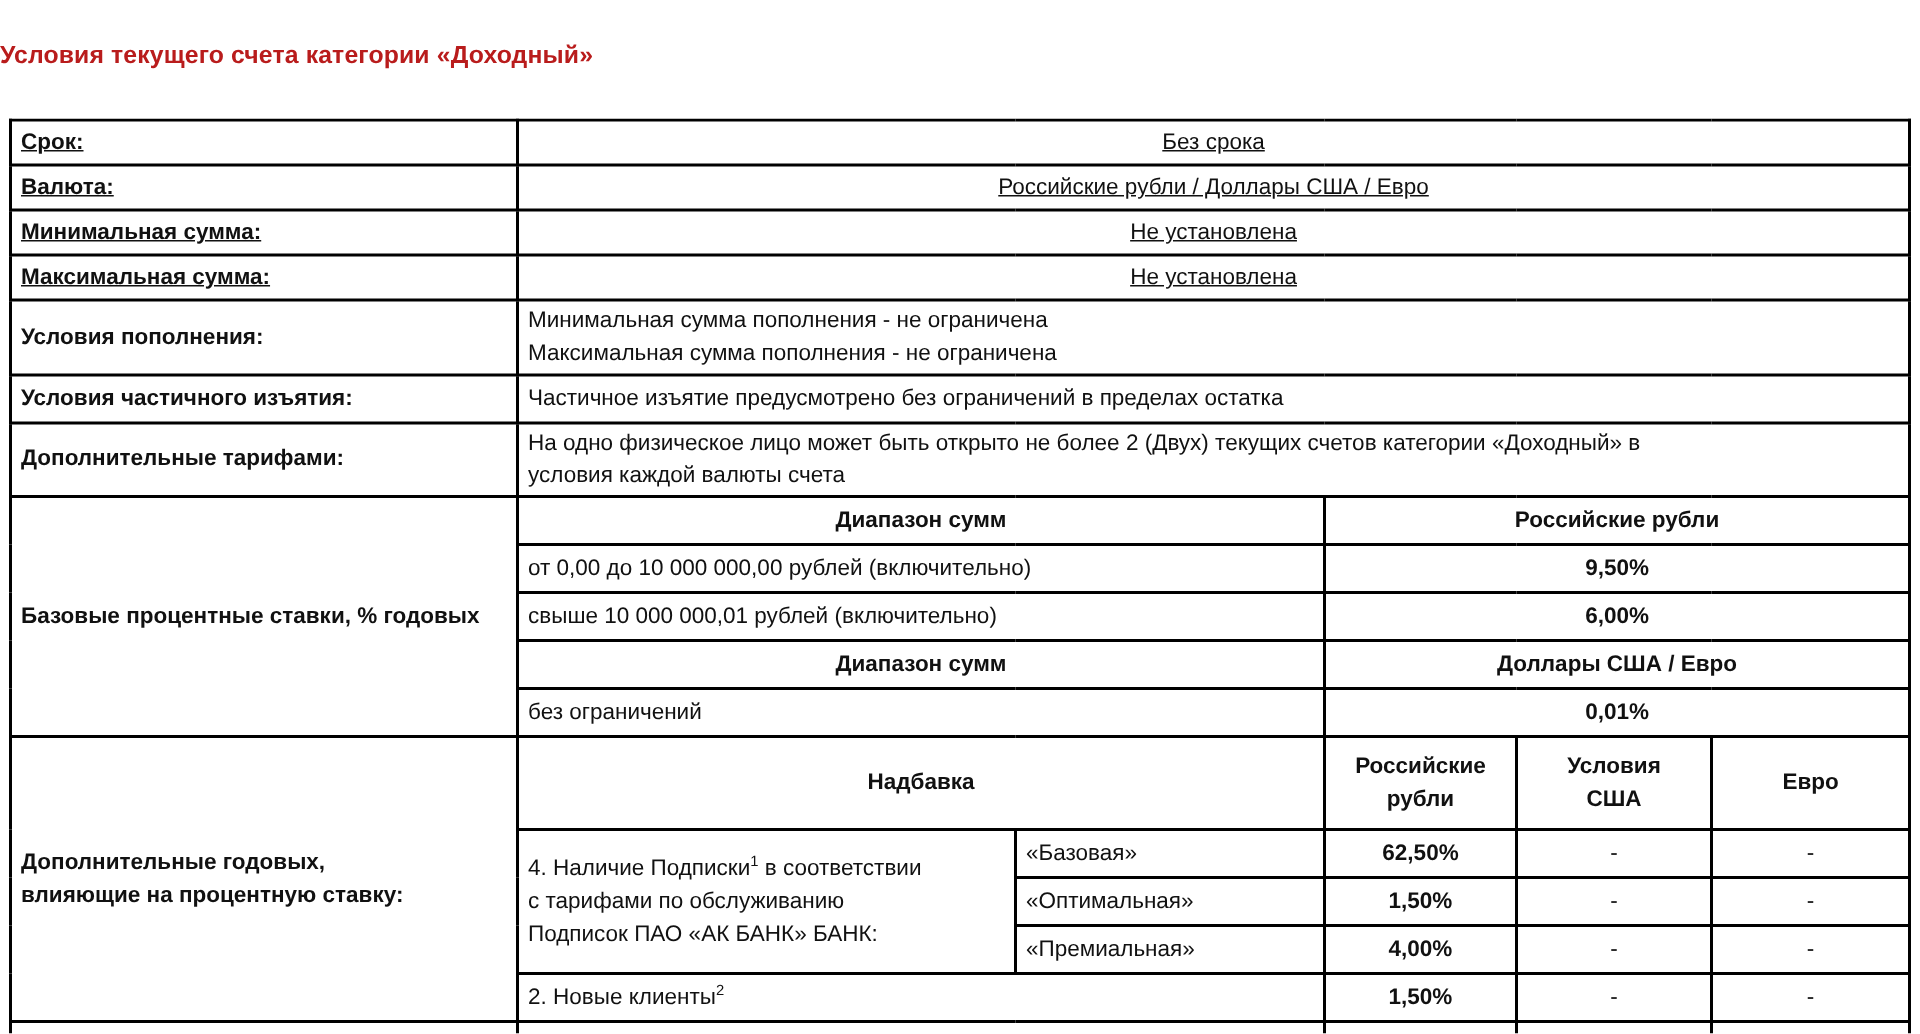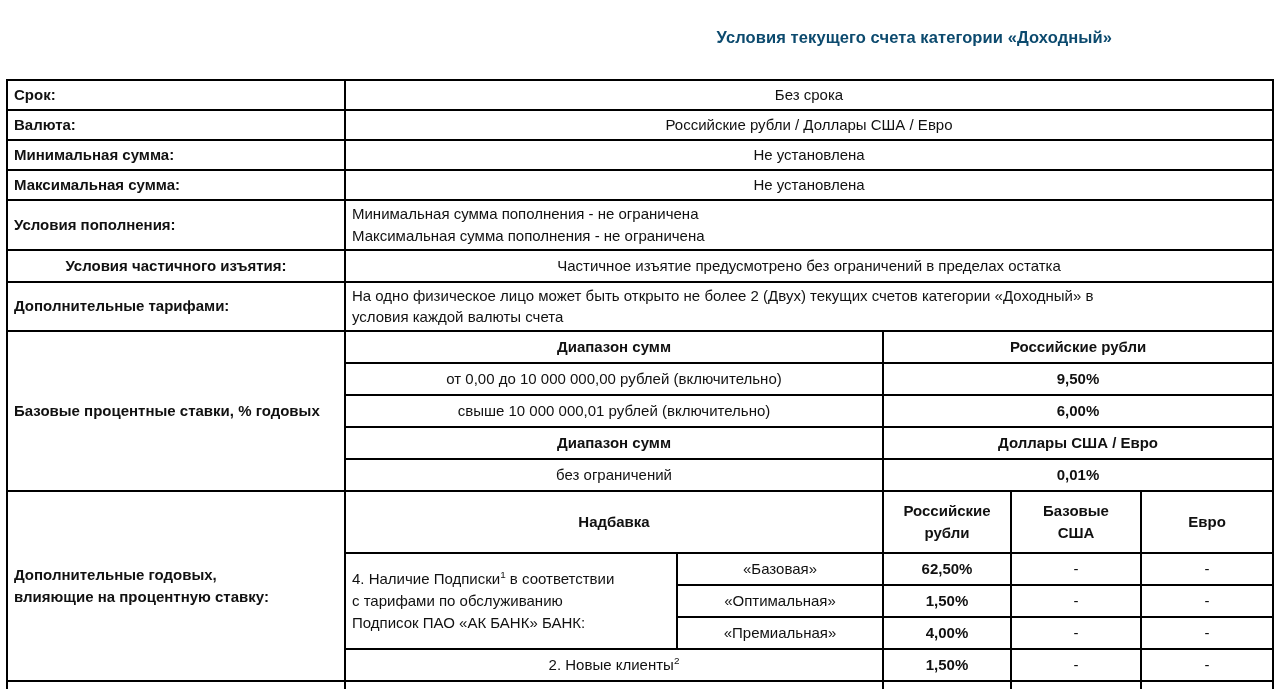--- a/index.html
+++ b/index.html
@@ -23,25 +23,25 @@
     height: 689px;
     overflow: hidden;
   }
 
   
   .doc-title {
     position: absolute;
     left: 0;
     top: 28px;
     width: 1112px;
-    text-align: right;
+    text-align: left;
     font-size: 16.5px;
     font-weight: bold;
     letter-spacing: 0.1px;
-    color: #0c4a6e;
+    color: #b91c1c;
   }
 
   
   .table-wrap {
     position: absolute;
     left: 6px;
     top: 79px;
     width: 1268px;
     overflow: hidden;
     height: 610px;
@@ -86,22 +86,22 @@
   }
 
   
   col.c-label  { width: 338px; }
   col.c-sub    { width: 332px; }
   col.c-tier   { width: 206px; }
   col.c-rub    { width: 128px; }
   col.c-usd    { width: 130px; }
   col.c-eur    { width: 132px; }
 
-  .h-24 { height: 24px; }
-  .h-26 { height: 26px; text-align: center; }
+  .h-24 { height: 24px; text-decoration: underline; }
+  .h-26 { height: 26px; }
   .pad-cell { padding-top: 5px; padding-bottom: 5px; }
   .tall-head { height: 56px; }
 </style>
 </head>
 <body>
 
 <div id="page">
 
   <div class="doc-title">Условия текущего счета категории «Доходный»</div>
 
@@ -188,21 +188,21 @@
           <td class="lbl twoline" rowspan="5">
             <div>Дополнительные годовых,</div>
             <div>влияющие на процентную ставку:</div>
           </td>
           <td class="ctr bold tall-head" colspan="2">Надбавка</td>
           <td class="ctr bold tall-head">
             <div>Российские</div>
             <div>рубли</div>
           </td>
           <td class="ctr bold tall-head">
-            <div>Базовые</div>
+            <div>Условия</div>
             <div>США</div>
           </td>
           <td class="ctr bold tall-head">Евро</td>
         </tr>
 
         <tr>
           <td class="lft twoline" rowspan="3">
             <div>
               <span>4. Наличие Подписки</span><sup>1</sup><span> в соответствии</span>
             </div>

